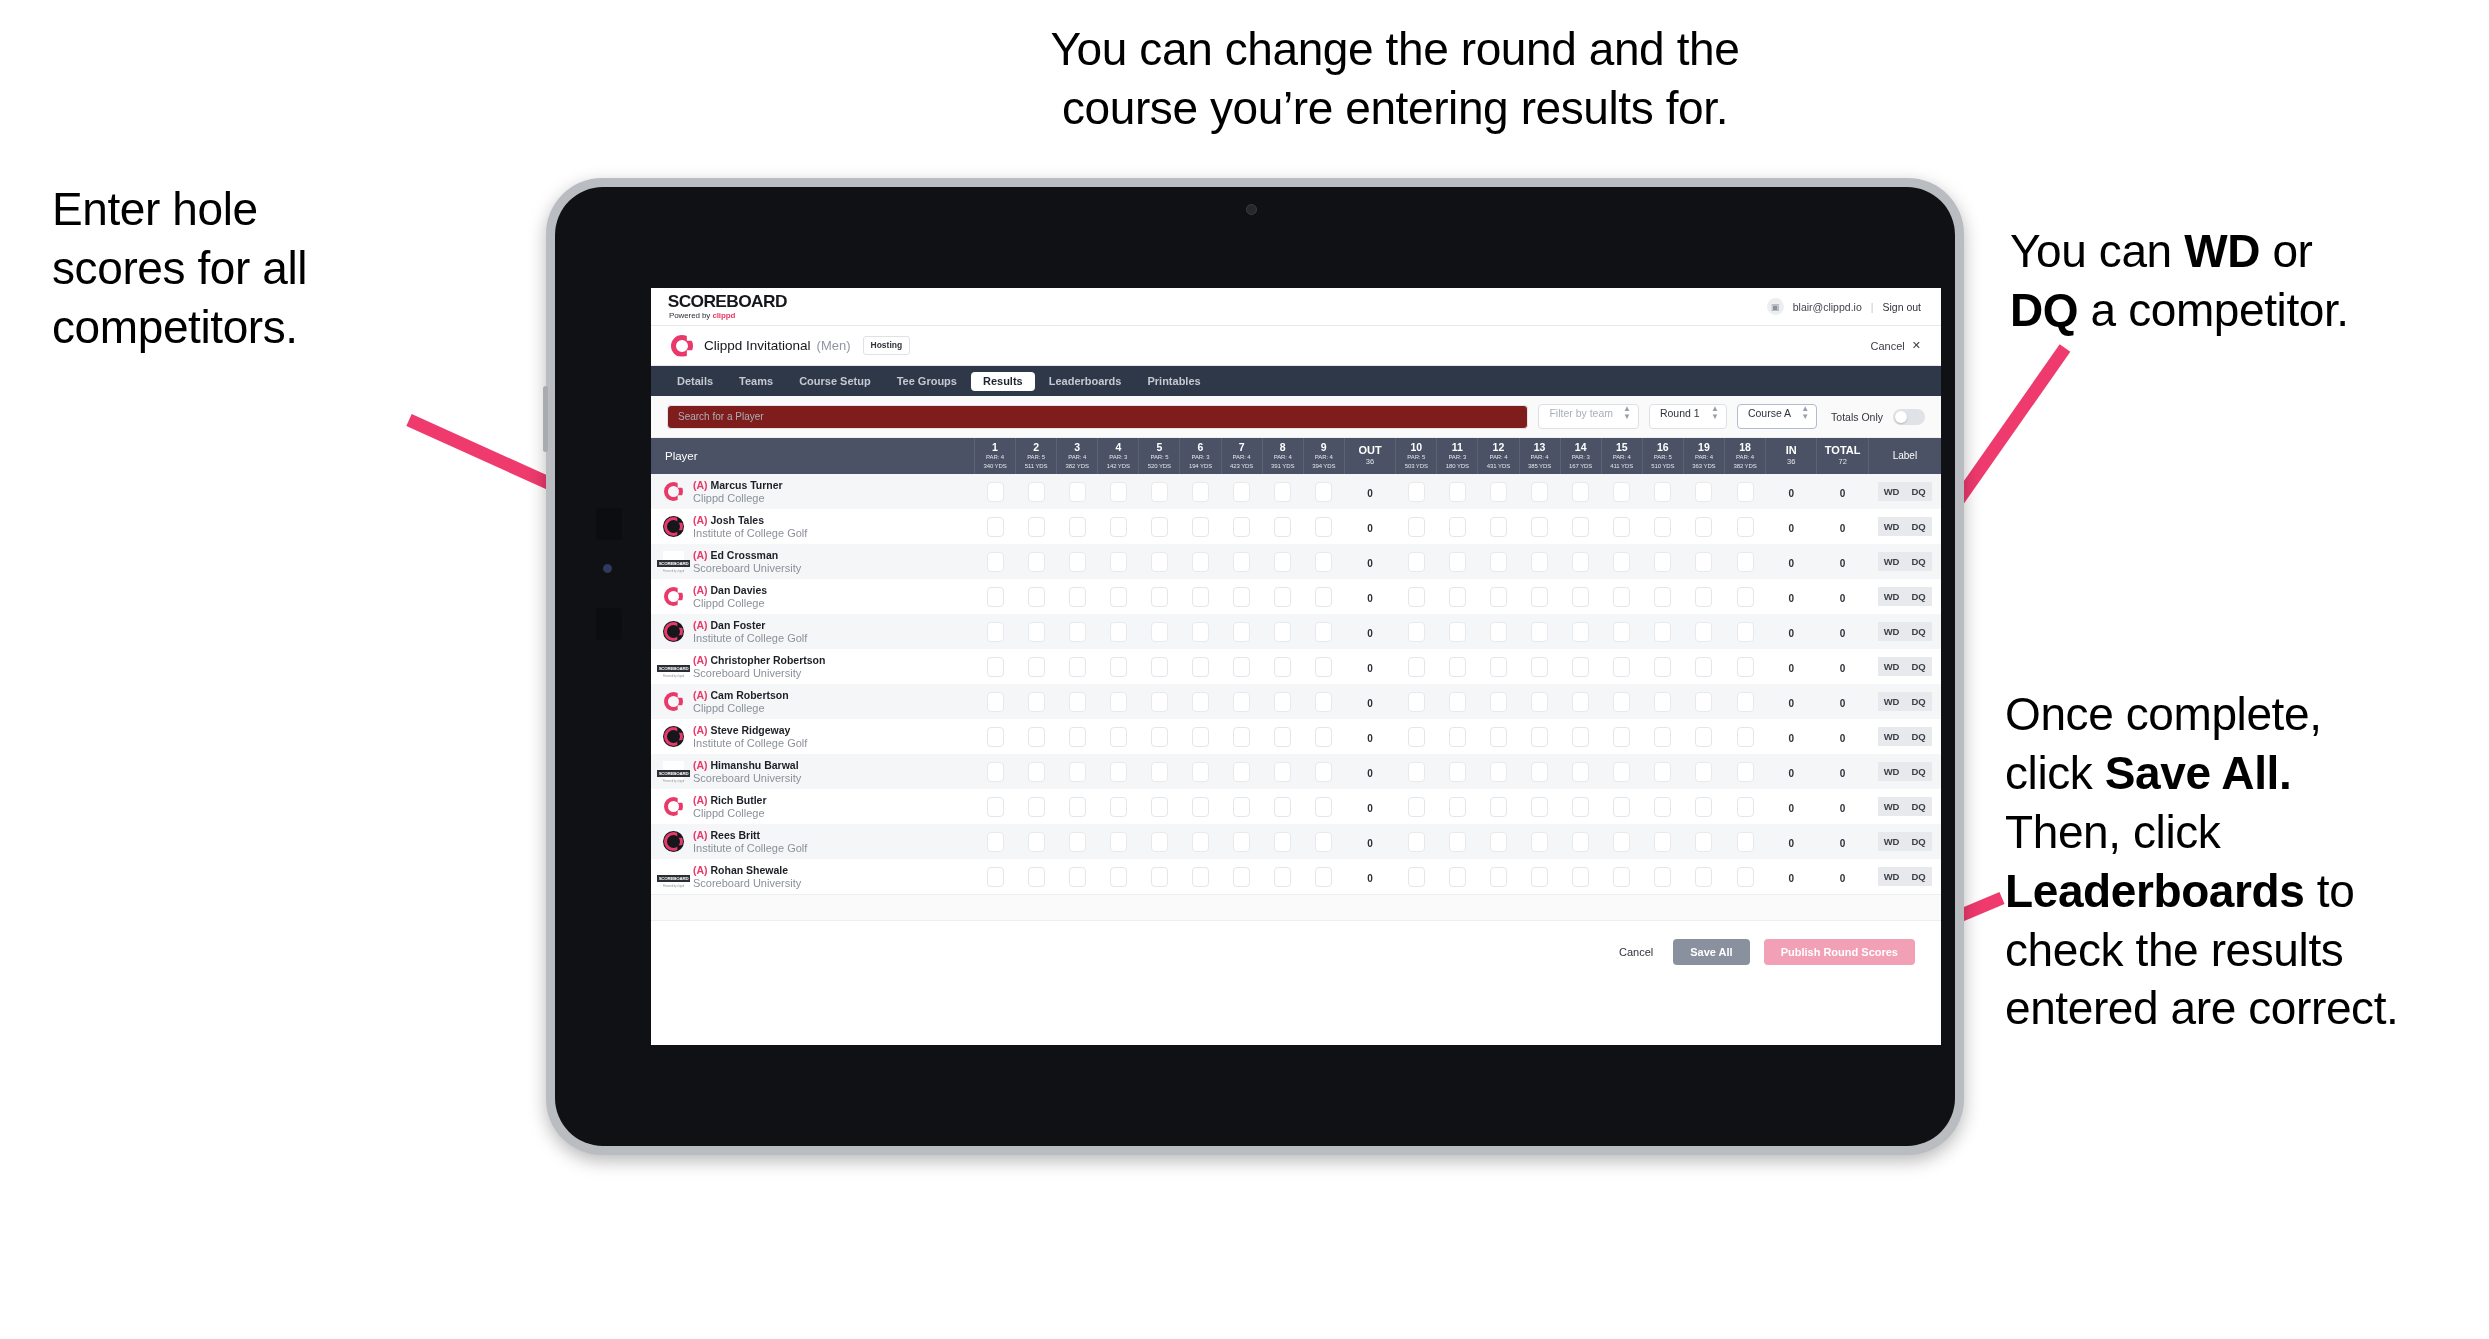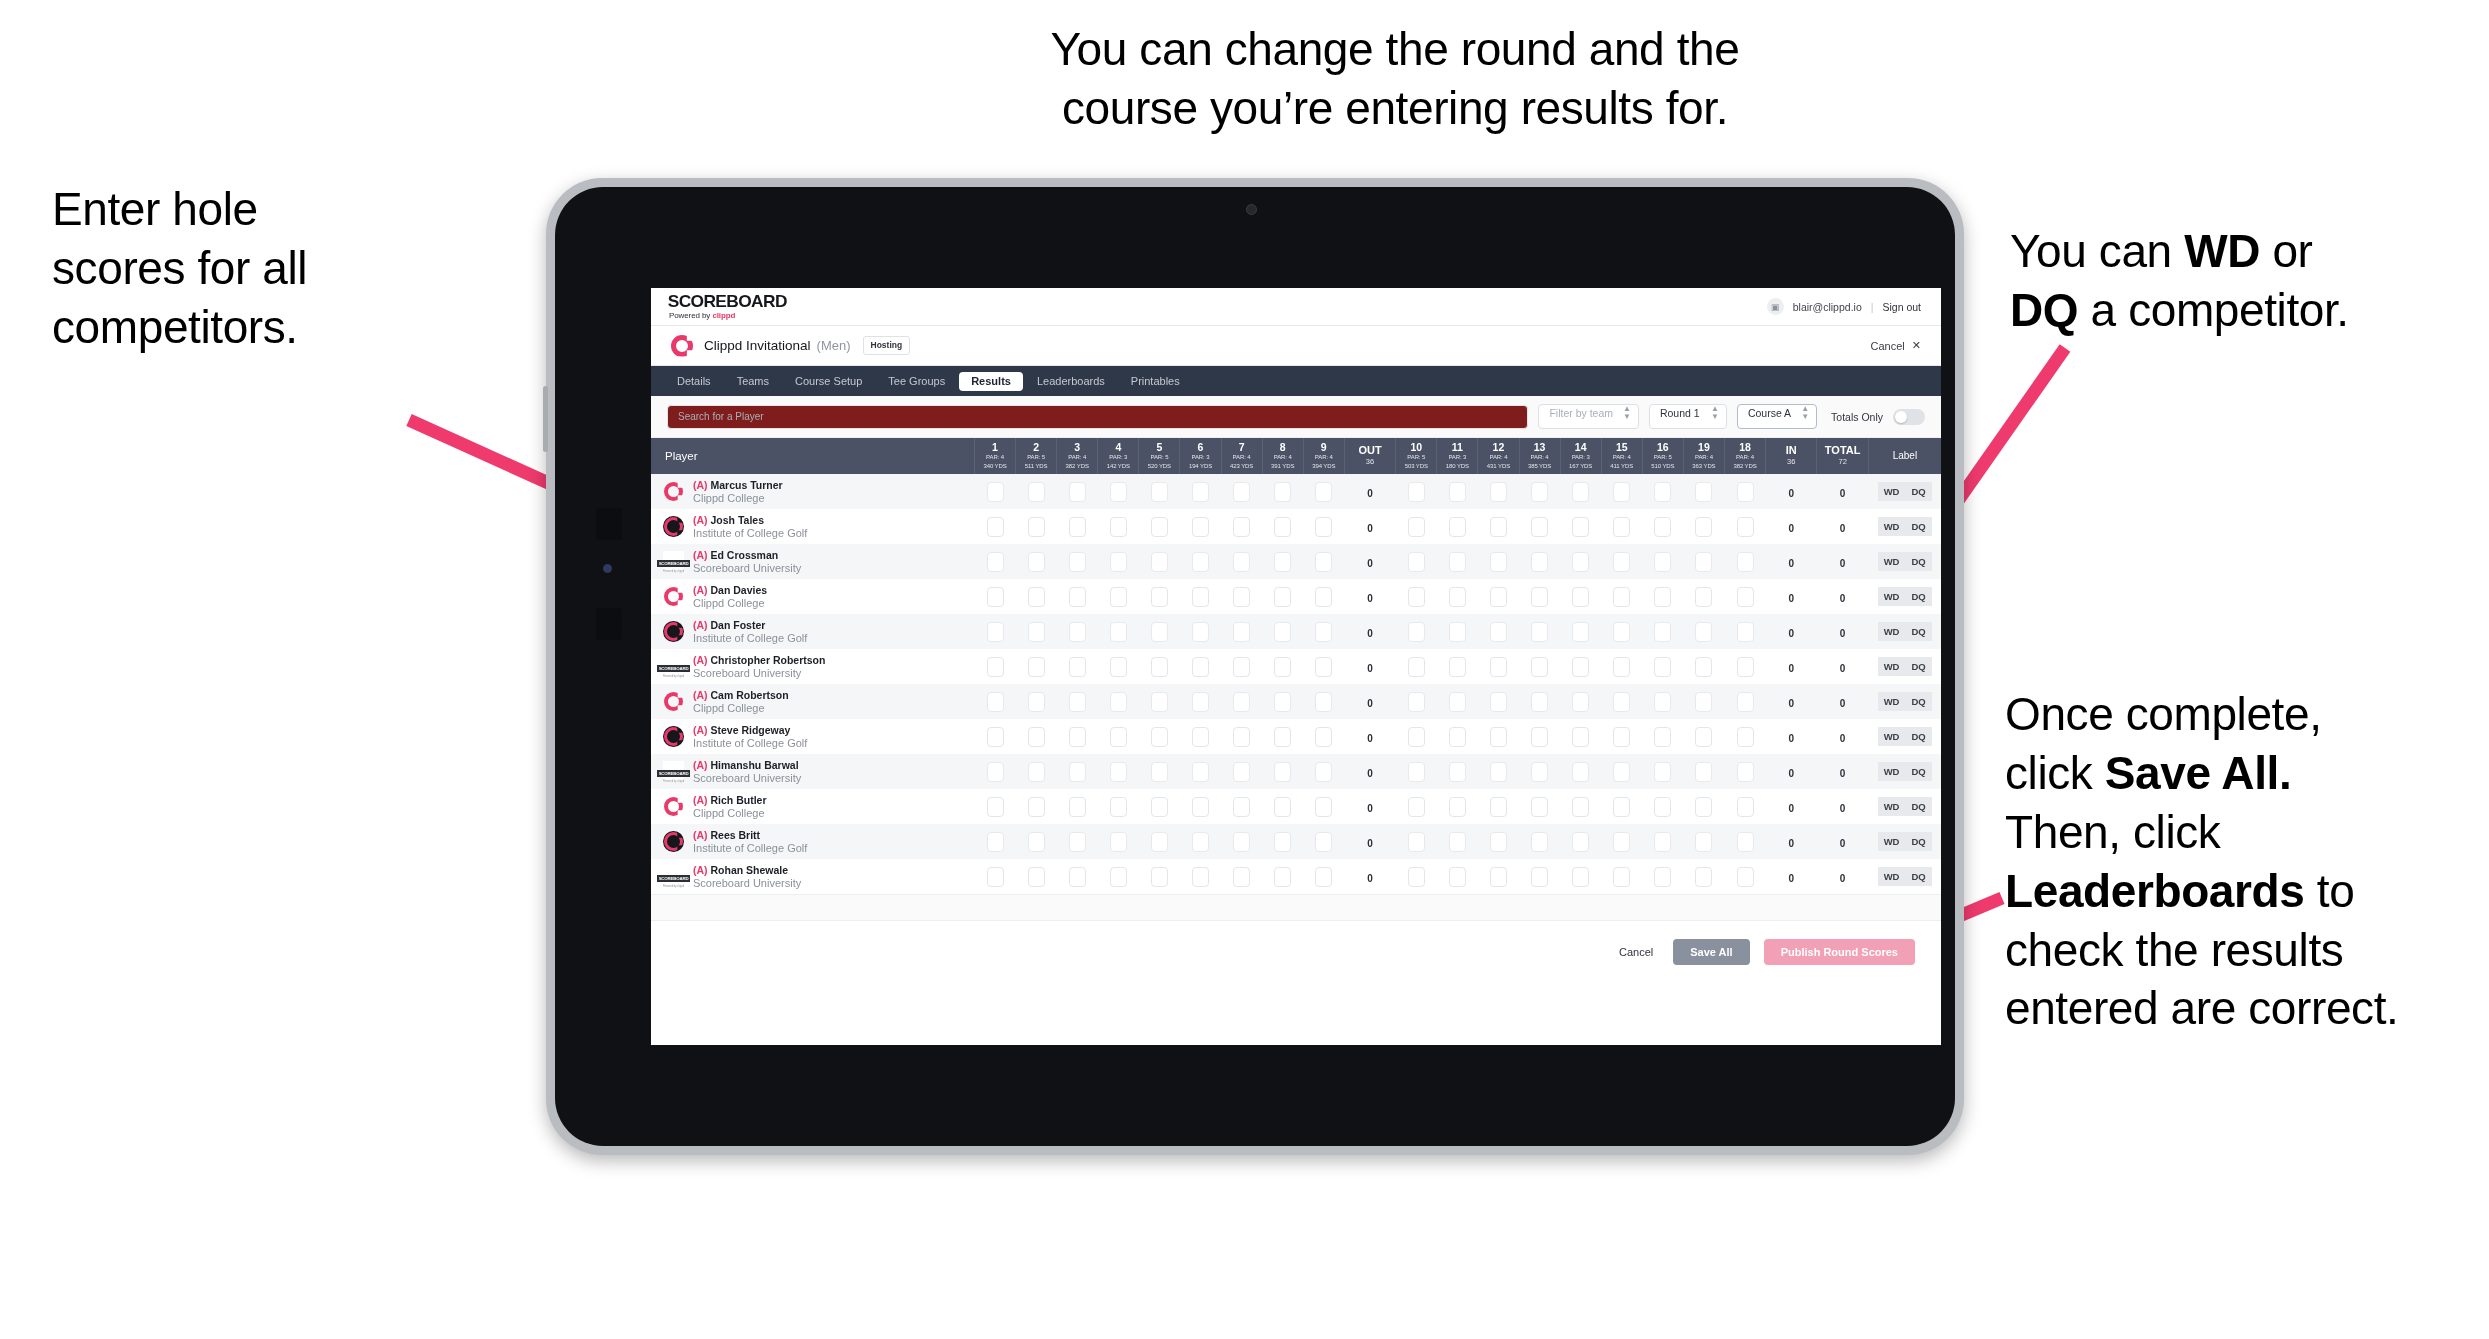--- a/index.html
+++ b/index.html
@@ -125,21 +125,21 @@
     display:flex; align-items:center; gap:7px;
   }
 
   
   .subnav {
     height: 30px; background: #2f3848; display: flex; align-items: center;
     padding-left: 14px; gap: 2px;
   }
   .subnav .sitem {
     font-size: 11px; color: #c4c9d2; padding: 4px 12px; border-radius: 4px;
-    cursor: pointer; line-height: 1;
+    cursor: pointer; line-height: 1; font-weight: bold;
   }
   .subnav .sitem.active { background: #ffffff; color: #1d2330; font-weight: bold; }
 
   
   .filters {
     height: 42px; background: #fafafb; display: flex; align-items: center;
     padding: 0 16px; gap: 10px; border-bottom: 1px solid #eceef0;
   }
   .searchbox {
     flex: 1 1 auto; height: 24px; background:#7f1d1d;

